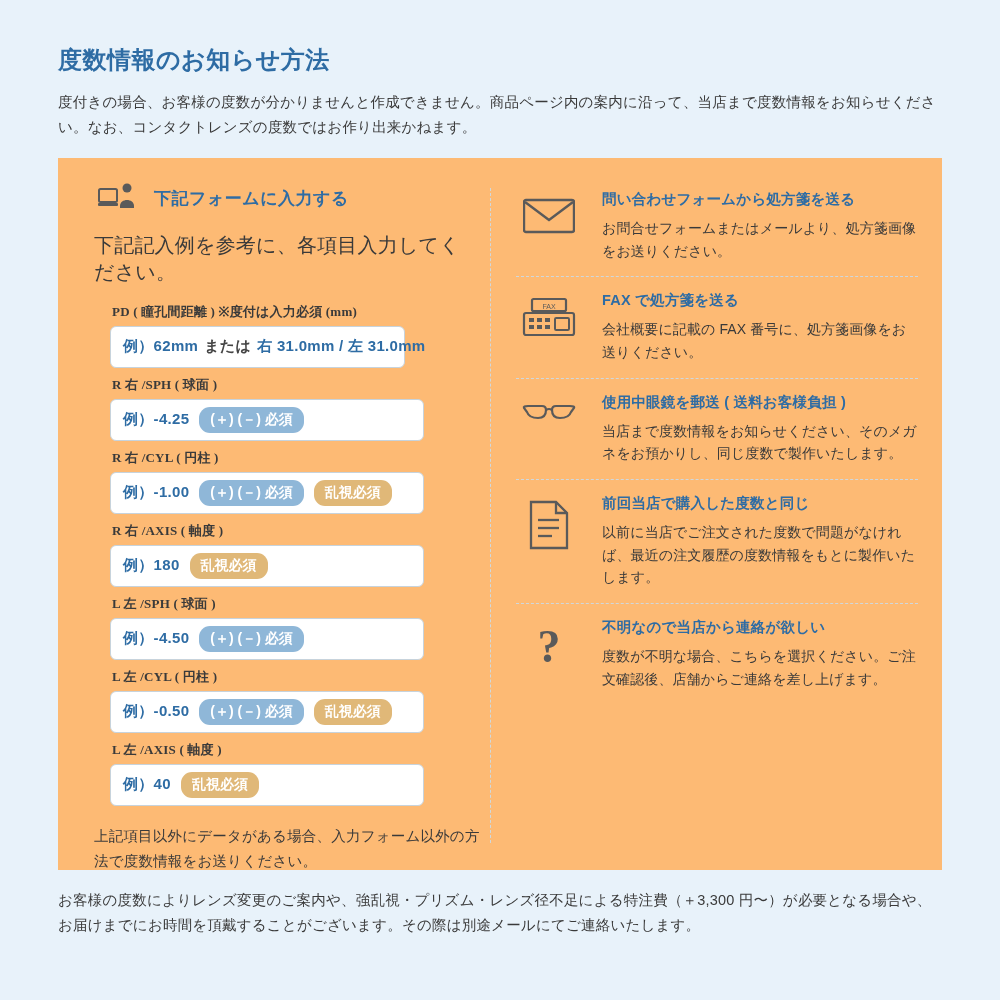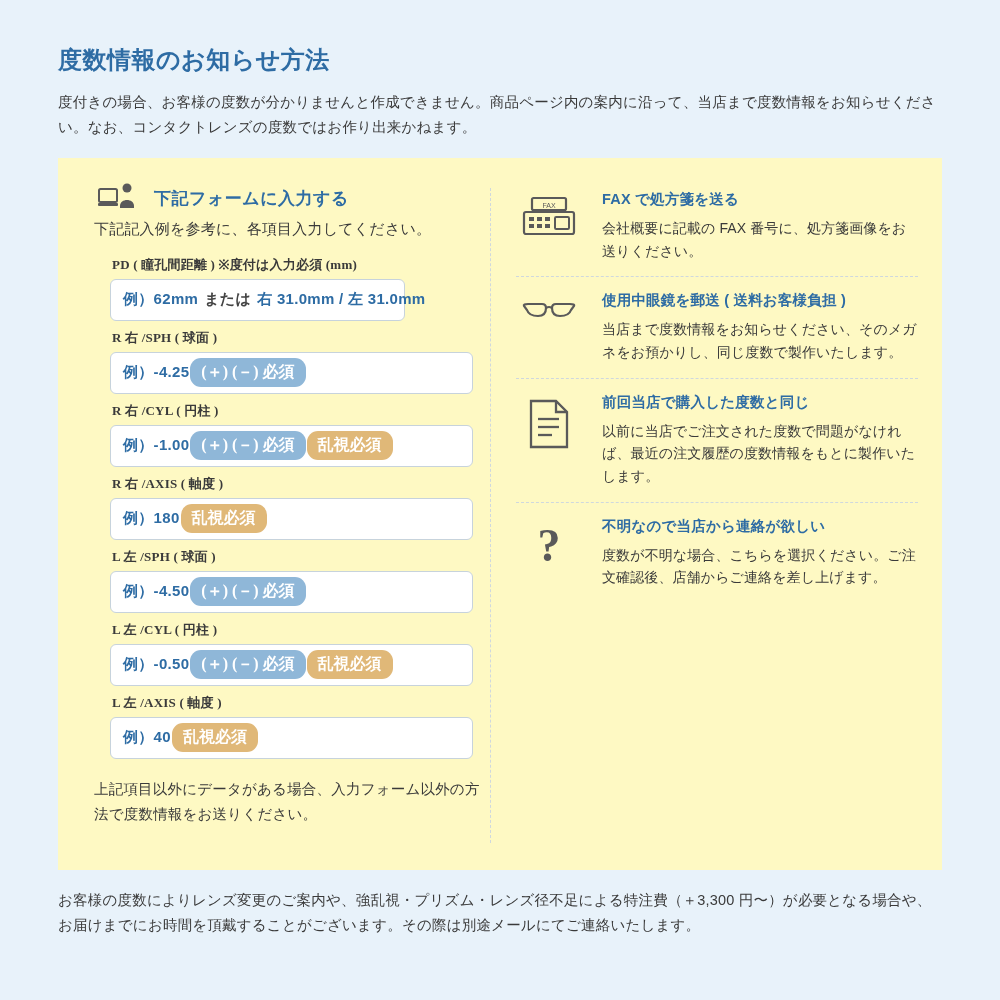--- a/index.html
+++ b/index.html
@@ -29,21 +29,21 @@
     margin: 0 0 14px 0;
   }
   .intro {
     font-size: 14.5px;
     line-height: 1.72;
     color: #3a3a3a;
     margin: 10px 0 18px 0;
     letter-spacing: 0.2px;
   }
   .panel {
-    background: #fef9c3;
+    background: #fdba74;
     width: 884px;
     height: 712px;
     box-sizing: border-box;
     display: flex;
     padding: 18px 0 15px 0;
   }
   .col-left {
     width: 432px;
     box-sizing: border-box;
     padding: 0 10px 0 30px;
@@ -66,23 +66,23 @@
     gap: 14px;
     padding: 6px 0 4px 10px;
   }
   .left-head-title {
     font-size: 17px;
     font-weight: bold;
     color: #2e6ca4;
     letter-spacing: 0.5px;
   }
   .left-sub {
-    font-size: 15px;
-    color: #3a3a3a;
-    margin: 0 0 16px 6px;
+    font-size: 20px;
+    color: #3a3a3a;
+    margin: 12px 0 16px 6px;
     letter-spacing: 0.2px;
   }
   .field-block {
     margin: 0 0 8px 0;
     padding-left: 22px;
   }
   .field-label {
     font-size: 13px;
     color: #3a3a3a;
     font-weight: bold;
@@ -91,41 +91,40 @@
     font-family: Liberation Serif, serif;
   }
   .input-box {
     border: 1px solid #c7d3dc;
     border-radius: 6px;
     height: 42px;
     display: flex;
     align-items: center;
     padding: 0 12px;
     background: #fff;
-    width: 363px;
+    width: 314px;
     box-sizing: border-box;
   }
   .input-box.wide { width: 295px; }
   .ex {
     color: #2e6ca4;
     font-weight: bold;
     font-size: 15px;
     letter-spacing: 0.3px;
     white-space: nowrap;
   }
   .tag {
     display: inline-block;
     border-radius: 11px;
-    font-size: 16px;
+    font-size: 14px;
     font-weight: bold;
     color: #ffffff;
     padding: 4px 11px;
-    margin-left: 1px;
+    margin-left: 10px;
     white-space: nowrap;
-    font-family: Liberation Serif, serif;
   }
   .tag.blue { background: #8fb7d8; }
   .tag.orange { background: #e0b878; }
   .left-note {
     font-size: 14.5px;
     line-height: 1.7;
     color: #3a3a3a;
     margin: 18px 0 0 6px;
     letter-spacing: 0.2px;
   }
@@ -261,20 +260,32 @@
         </div>
       </div>
 
       <div class="left-note">上記項目以外にデータがある場合、入力フォーム以外の方法で度数情報をお送りください。</div>
     </div>
 
     <div class="col-divider"></div>
 
     <div class="col-right">
 
+      <div class="r-item">
+        <div class="r-icon">
+          <svg width="52" height="38" viewBox="0 0 52 38">
+            <rect x="1" y="4" width="50" height="32" rx="2" fill="none" stroke="#5a5a5a" stroke-width="2.4"></rect>
+            <path d="M2 6 L26 24 L50 6" fill="none" stroke="#5a5a5a" stroke-width="2.4"></path>
+          </svg>
+        </div>
+        <div class="r-body">
+          <div class="r-title">問い合わせフォームから処方箋を送る</div>
+          <div class="r-text">お問合せフォームまたはメールより、処方箋画像をお送りください。</div>
+        </div>
+      </div>
 
       <div class="r-item">
         <div class="r-icon">
           <svg width="54" height="42" viewBox="0 0 54 42">
             <rect x="10" y="2" width="34" height="12" rx="1.5" fill="none" stroke="#5a5a5a" stroke-width="2.2"></rect>
             <text x="27" y="11.5" font-size="7" font-family="Liberation Sans, sans-serif" fill="#5a5a5a" text-anchor="middle">FAX</text>
             <rect x="2" y="16" width="50" height="22" rx="2" fill="none" stroke="#5a5a5a" stroke-width="2.2"></rect>
             <rect x="7" y="21" width="5" height="4" fill="#5a5a5a"></rect>
             <rect x="15" y="21" width="5" height="4" fill="#5a5a5a"></rect>
             <rect x="23" y="21" width="5" height="4" fill="#5a5a5a"></rect>

